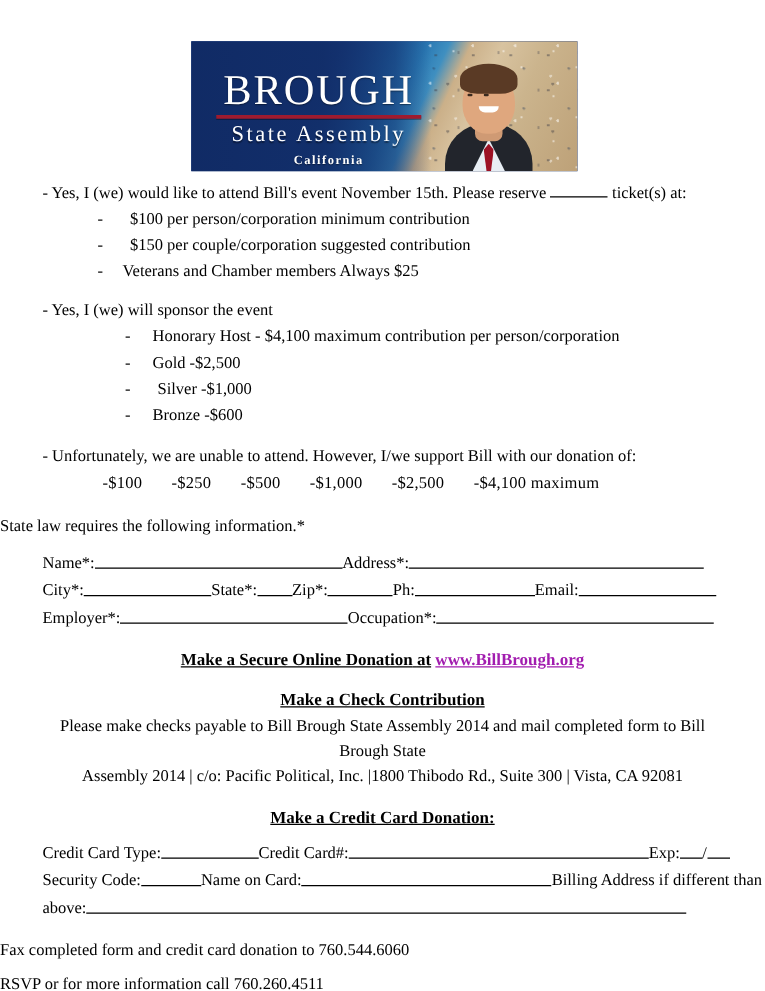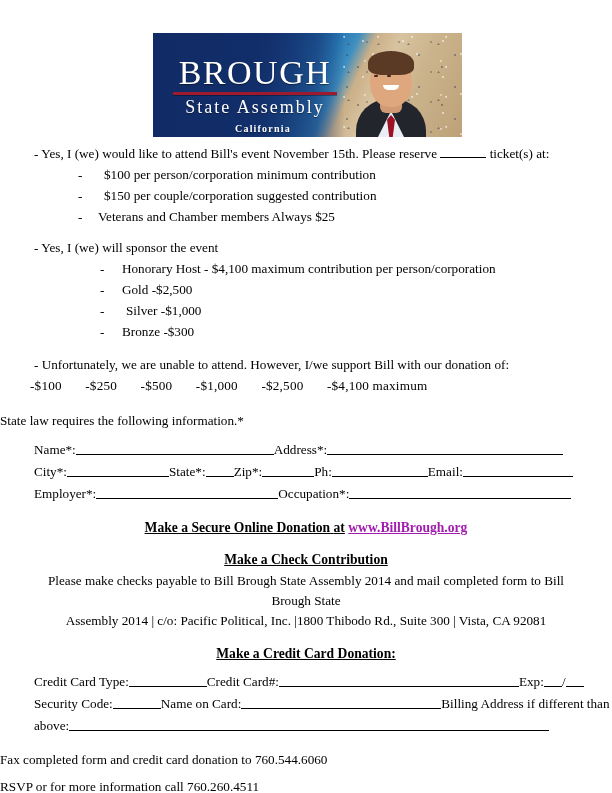--- a/index.html
+++ b/index.html
@@ -243,21 +243,21 @@
 
   .blank-inline {
     display: inline-block;
     border-bottom: 1.4px solid #000;
     vertical-align: baseline;
   }
 
   .amounts {
     font-size: 13.2px;
     line-height: 21px;
-    padding-left: 30px;
+    padding-left: 82px;
     letter-spacing: .2px;
   }
   .amounts span { margin-right: 20px; }
   .amounts span:last-child { margin-right: 0; }
 
   .centered {
     font-size: 13.2px;
     line-height: 21px;
   }
   .gap-6 { height: 6px; }
@@ -369,21 +369,21 @@
       <li>
         <span class="dash">-</span>
         <span>Gold -$2,500</span>
       </li>
       <li style="padding-left:126px">
         <span class="dash">-</span>
         <span>Silver -$1,000</span>
       </li>
       <li>
         <span class="dash">-</span>
-        <span>Bronze -$300</span>
+        <span>Bronze -$600</span>
       </li>
     </ul>
 
     <div class="gap-12"></div>
 
     <div class="line">- Unfortunately, we are unable to attend.  However, I/we support Bill with our donation of:</div>
     <div class="amounts">
       <span>-$100</span>
       <span>-$250</span>
       <span>-$500</span>

